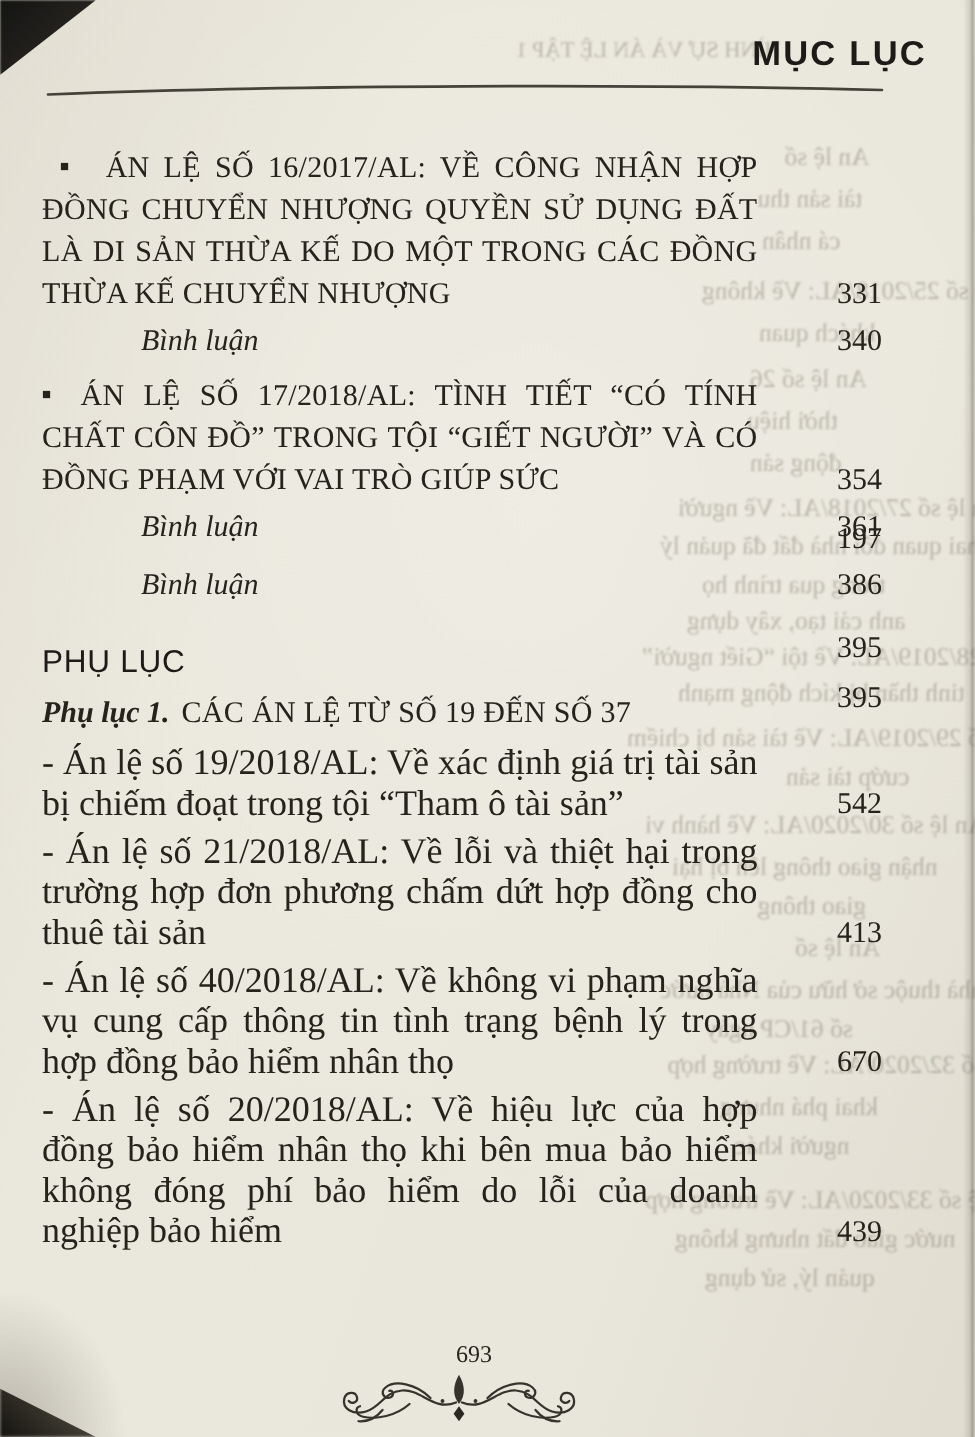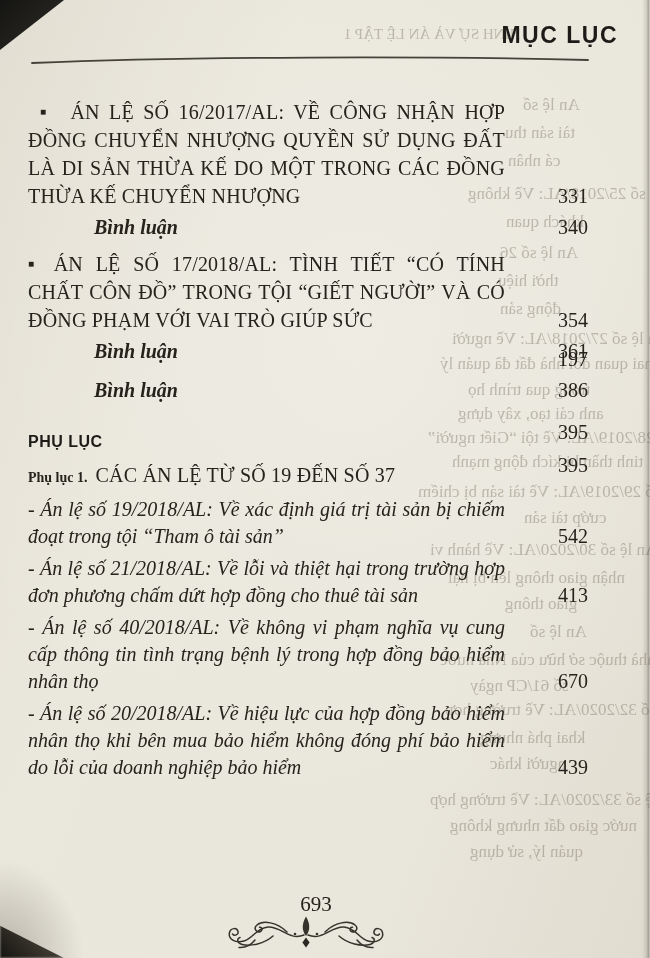--- a/index.html
+++ b/index.html
@@ -61,38 +61,38 @@
   .case{position:relative;padding-right:83px;margin:0;}
   .case p{margin:0;text-align:justify;font-size:20px;line-height:28px;letter-spacing:0.2px;color:#26221c;}
   .bullet{font-size:10px;vertical-align:4px;margin-right:12px;color:#26221c;}
   .case.e1 .bullet{margin-left:12px;margin-right:20px;}
   .pnum{
     position:absolute;right:0;bottom:0;
     font-size:20px;line-height:28px;color:#26221c;
   }
   .comment{position:relative;height:28px;margin-top:3px;}
   .comment .lbl{
-    margin-left:66px;font-weight:bold;font-style:italic;font-size:20px;line-height:28px;color:#26221c;text-align:center;
+    margin-left:66px;font-weight:normal;font-style:italic;font-size:20px;line-height:28px;color:#26221c;text-align:center;
   }
   .sp8{height:8px;} .sp9{height:9px;}
   .row{position:relative;height:32px;line-height:32px;}
   .row-appx{margin-top:22px;}
   .appx-title{
     font-family:"Liberation Sans","DejaVu Sans",sans-serif;
-    font-weight:bold;font-size:16px;letter-spacing:0.5px;color:#1d1b18;
+    font-weight:normal;font-size:21px;letter-spacing:0.5px;color:#1d1b18;
   }
   .row-sub{margin-top:1px;}
-  .sub-label{font-weight:bold;font-size:14px;color:#26221c;margin-right:8px;}
+  .sub-label{font-weight:bold;font-size:20px;color:#26221c;margin-right:8px;font-style:italic;}
   .sub-title{font-size:20px;color:#26221c;letter-spacing:0.2px;}
   .row .pnum{bottom:12px;}
   .item{position:relative;padding-right:83px;margin-top:5px;}
-  .item p{margin:0;text-align:justify;font-size:20px;line-height:27px;color:#26221c;font-style:italic;}
+  .item p{margin:0;text-align:justify;font-size:24px;line-height:27px;color:#26221c;}
   
   .footer{position:absolute;left:0;bottom:6px;width:612px;text-align:center;}
-  .folio{font-size:21px;color:#26221c;line-height:24px;padding-left:20px;}
+  .folio{font-size:16px;color:#26221c;line-height:24px;padding-left:20px;}
   .flourish{display:block;margin:0 auto;margin-top:-2px;}
 </style>
 </head>
 <body>
 
 <div class="page">
 
   <div class="bleed-layer">
       <span class="bleed" style="left: 344px; top: 26px; font-size: 15px;">HÌNH SỰ VÀ ÁN LỆ TẬP 1</span>
       <span class="bleed" style="left: 523px; top: 95px;">An lệ số</span>

